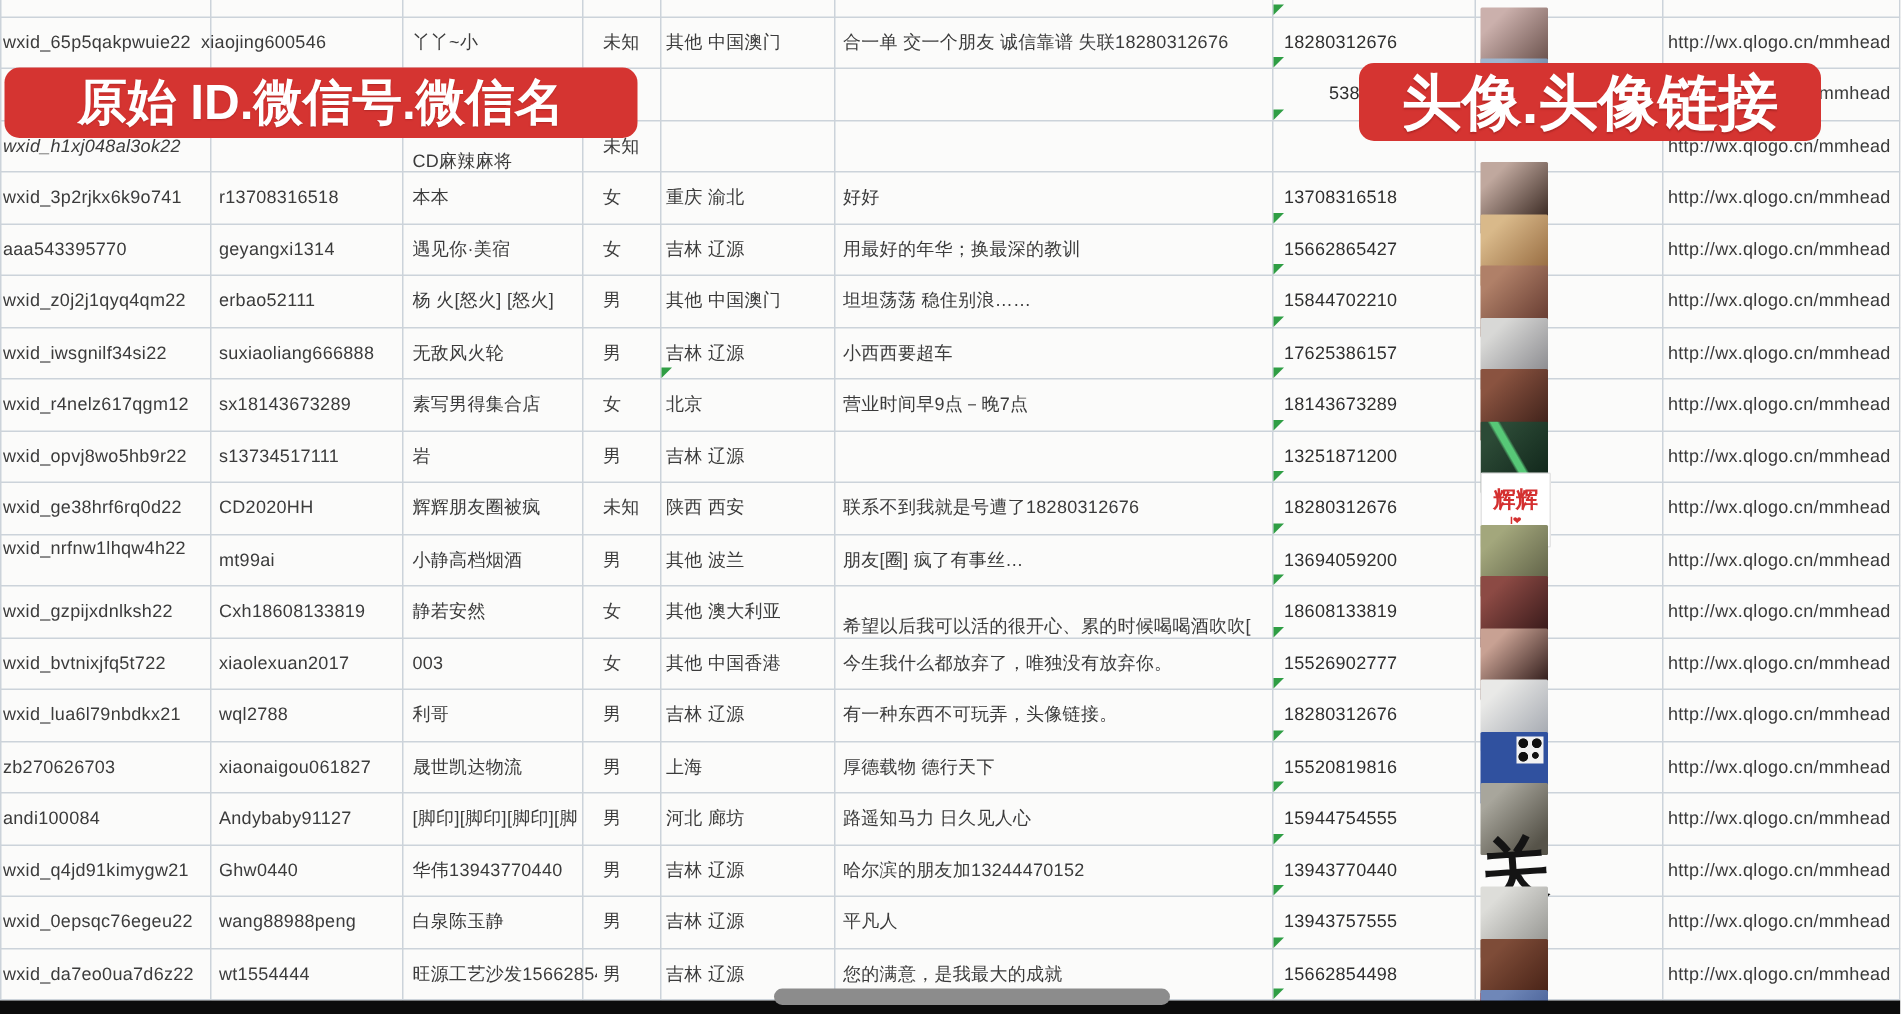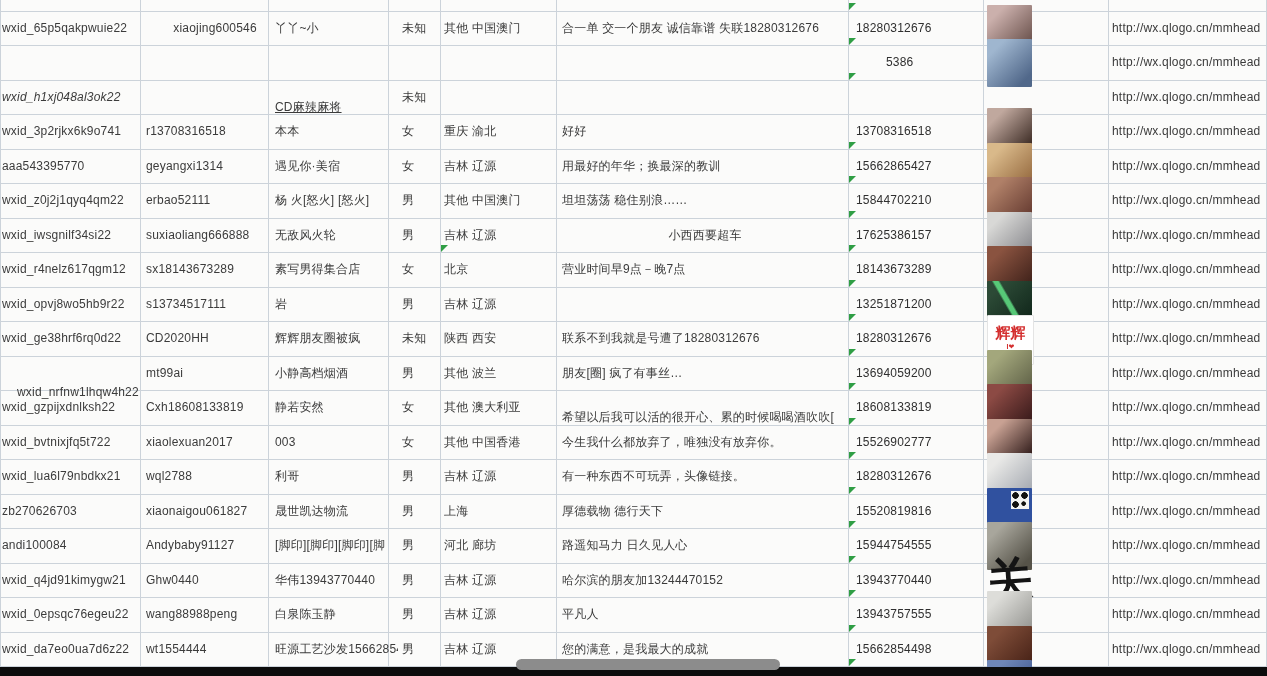--- a/index.html
+++ b/index.html
@@ -84,35 +84,35 @@
       <div class="hline" style="top: 424.5px;"></div>
       <div class="hline" style="top: 459px;"></div>
       <div class="hline" style="top: 493.5px;"></div>
       <div class="hline" style="top: 528px;"></div>
       <div class="hline" style="top: 562.5px;"></div>
       <div class="hline" style="top: 597px;"></div>
       <div class="hline" style="top: 631.5px;"></div>
       <div class="hline" style="top: 666px;"></div>
       <div class="tri" style="left: 849px; top: 3px;"></div>
       <div class="cell id" style="top: 10.5px; left: 2px; width: 138px;">wxid_65p5qakpwuie22</div>
-      <div class="cell account" style="top: 10.5px; left: 154px; width: 122px; text-align: center;">xiaojing600546</div>
+      <div class="cell account" style="top: 10.5px; left: 134px; width: 122px;">xiaojing600546</div>
       <div class="cell nickname" style="top: 10.5px; left: 275px; width: 123px;">丫丫~小</div>
       <div class="cell gender" style="top: 10.5px; left: 402px; width: 38px;">未知</div>
       <div class="cell region" style="top: 10.5px; left: 444px; width: 112px;">其他 中国澳门</div>
       <div class="cell signature" style="top: 10.5px; left: 562px; width: 286px;">合一单 交一个朋友 诚信靠谱 失联18280312676</div>
       <div class="cell phone" style="top: 10.5px; left: 856px; width: 127px;">18280312676</div>
       <div class="cell link" style="top: 10.5px; left: 1112px; width: 155px;">http://wx.qlogo.cn/mmhead</div>
       <div class="tri" style="left: 849px; top: 38px;"></div>
       <div class="avatar" style="left: 987px; top: 4.5px; background: linear-gradient(135deg, rgb(203, 176, 172) 20%, rgb(110, 85, 80) 85%);"></div>
       <div class="cell phone" style="top: 45px; left: 886px; width: 127px;">5386</div>
       <div class="cell link" style="top: 45px; left: 1112px; width: 155px;">http://wx.qlogo.cn/mmhead</div>
       <div class="tri" style="left: 849px; top: 72.5px;"></div>
       <div class="avatar" style="left: 987px; top: 39px; background: linear-gradient(135deg, rgb(159, 182, 207) 20%, rgb(81, 104, 138) 85%);"></div>
       <div class="cell id" style="top: 79.5px; left: 2px; width: 138px; font-style: italic;">wxid_h1xj048al3ok22</div>
-      <div class="cell nickname" style="top: 90px; left: 275px; width: 123px; text-decoration: underline;">CD麻辣麻将</div>
+      <div class="cell nickname" style="top: 90px; left: 275px; width: 123px;">CD麻辣麻将</div>
       <div class="cell gender" style="top: 79.5px; left: 402px; width: 38px;">未知</div>
       <div class="cell link" style="top: 79.5px; left: 1112px; width: 155px;">http://wx.qlogo.cn/mmhead</div>
       <div class="cell id" style="top: 114px; left: 2px; width: 138px;">wxid_3p2rjkx6k9o741</div>
       <div class="cell account" style="top: 114px; left: 146px; width: 122px;">r13708316518</div>
       <div class="cell nickname" style="top: 114px; left: 275px; width: 123px;">本本</div>
       <div class="cell gender" style="top: 114px; left: 402px; width: 38px;">女</div>
       <div class="cell region" style="top: 114px; left: 444px; width: 112px;">重庆 渝北</div>
       <div class="cell signature" style="top: 114px; left: 562px; width: 286px;">好好</div>
       <div class="cell phone" style="top: 114px; left: 856px; width: 127px;">13708316518</div>
       <div class="cell link" style="top: 114px; left: 1112px; width: 155px;">http://wx.qlogo.cn/mmhead</div>
@@ -136,21 +136,21 @@
       <div class="cell signature" style="top: 183px; left: 562px; width: 286px;">坦坦荡荡 稳住别浪……</div>
       <div class="cell phone" style="top: 183px; left: 856px; width: 127px;">15844702210</div>
       <div class="cell link" style="top: 183px; left: 1112px; width: 155px;">http://wx.qlogo.cn/mmhead</div>
       <div class="tri" style="left: 849px; top: 210.5px;"></div>
       <div class="avatar" style="left: 987px; top: 177px; background: linear-gradient(135deg, rgb(176, 128, 104) 20%, rgb(106, 63, 52) 85%);"></div>
       <div class="cell id" style="top: 217.5px; left: 2px; width: 138px;">wxid_iwsgnilf34si22</div>
       <div class="cell account" style="top: 217.5px; left: 146px; width: 122px;">suxiaoliang666888</div>
       <div class="cell nickname" style="top: 217.5px; left: 275px; width: 123px;">无敌风火轮</div>
       <div class="cell gender" style="top: 217.5px; left: 402px; width: 38px;">男</div>
       <div class="cell region" style="top: 217.5px; left: 444px; width: 112px;">吉林 辽源</div>
-      <div class="cell signature" style="top: 217.5px; left: 562px; width: 286px; text-align: center;">小西西要超车</div>
+      <div class="cell signature" style="top: 217.5px; left: 562px; width: 286px;">小西西要超车</div>
       <div class="cell phone" style="top: 217.5px; left: 856px; width: 127px;">17625386157</div>
       <div class="cell link" style="top: 217.5px; left: 1112px; width: 155px;">http://wx.qlogo.cn/mmhead</div>
       <div class="tri" style="left: 849px; top: 245px;"></div>
       <div class="tri" style="left: 441px; top: 245px;"></div>
       <div class="avatar" style="left: 987px; top: 211.5px; background: linear-gradient(135deg, rgb(216, 216, 214) 20%, rgb(142, 142, 146) 85%);"></div>
       <div class="cell id" style="top: 252px; left: 2px; width: 138px;">wxid_r4nelz617qgm12</div>
       <div class="cell account" style="top: 252px; left: 146px; width: 122px;">sx18143673289</div>
       <div class="cell nickname" style="top: 252px; left: 275px; width: 123px;">素写男得集合店</div>
       <div class="cell gender" style="top: 252px; left: 402px; width: 38px;">女</div>
       <div class="cell region" style="top: 252px; left: 444px; width: 112px;">北京</div>
@@ -174,21 +174,21 @@
       <div class="cell gender" style="top: 321px; left: 402px; width: 38px;">未知</div>
       <div class="cell region" style="top: 321px; left: 444px; width: 112px;">陕西 西安</div>
       <div class="cell signature" style="top: 321px; left: 562px; width: 286px;">联系不到我就是号遭了18280312676</div>
       <div class="cell phone" style="top: 321px; left: 856px; width: 127px;">18280312676</div>
       <div class="cell link" style="top: 321px; left: 1112px; width: 155px;">http://wx.qlogo.cn/mmhead</div>
       <div class="tri" style="left: 849px; top: 348.5px;"></div>
       <div class="avatar" style="left: 987px; top: 315px; background: rgb(255, 255, 255); border: 1px solid rgb(228, 228, 228);">
         <div class="lbl" style="color: rgb(212, 48, 48); font-size: 15px; margin-top: 8px;">辉辉</div>
         <div class="sub" style="color: rgb(212, 48, 48); font-size: 7px;">I❤</div>
       </div>
-      <div class="cell id" style="top: 375px; left: 2px; width: 138px; padding-left: 15px;">wxid_nrfnw1lhqw4h22</div>
+      <div class="cell id" style="top: 348px; left: 2px; width: 138px;">wxid_nrfnw1lhqw4h22</div>
       <div class="cell account" style="top: 355.5px; left: 146px; width: 122px;">mt99ai</div>
       <div class="cell nickname" style="top: 355.5px; left: 275px; width: 123px;">小静高档烟酒</div>
       <div class="cell gender" style="top: 355.5px; left: 402px; width: 38px;">男</div>
       <div class="cell region" style="top: 355.5px; left: 444px; width: 112px;">其他 波兰</div>
       <div class="cell signature" style="top: 355.5px; left: 562px; width: 286px;">朋友[圈] 疯了有事丝…</div>
       <div class="cell phone" style="top: 355.5px; left: 856px; width: 127px;">13694059200</div>
       <div class="cell link" style="top: 355.5px; left: 1112px; width: 155px;">http://wx.qlogo.cn/mmhead</div>
       <div class="tri" style="left: 849px; top: 383px;"></div>
       <div class="avatar" style="left: 987px; top: 349.5px; background: linear-gradient(135deg, rgb(163, 167, 124) 20%, rgb(99, 101, 74) 85%);"></div>
       <div class="cell id" style="top: 390px; left: 2px; width: 138px;">wxid_gzpijxdnlksh22</div>
@@ -274,18 +274,20 @@
       <div class="cell signature" style="top: 631.5px; left: 562px; width: 286px;">您的满意，是我最大的成就</div>
       <div class="cell phone" style="top: 631.5px; left: 856px; width: 127px;">15662854498</div>
       <div class="cell link" style="top: 631.5px; left: 1112px; width: 155px;">http://wx.qlogo.cn/mmhead</div>
       <div class="tri" style="left: 849px; top: 659px;"></div>
       <div class="avatar" style="left: 987px; top: 625.5px; background: linear-gradient(135deg, rgb(126, 76, 56) 20%, rgb(74, 36, 24) 85%);">
         <div class="strip">中国放逐!</div>
       </div>
       <div class="avatar" style="left: 987px; top: 660px; background: linear-gradient(135deg, rgb(111, 135, 184) 20%, rgb(57, 81, 138) 85%);"></div>
     </div>
 
-
-
+  <div class="banner" id="banner-left">原始 ID.微信号.微信名</div>
+
+
+  <div class="banner" id="banner-right">头像.头像链接</div>
 
   <div id="scrub-pill"></div>
   <div id="bottom-bar"></div>
 </div>
 
 </body></html>

